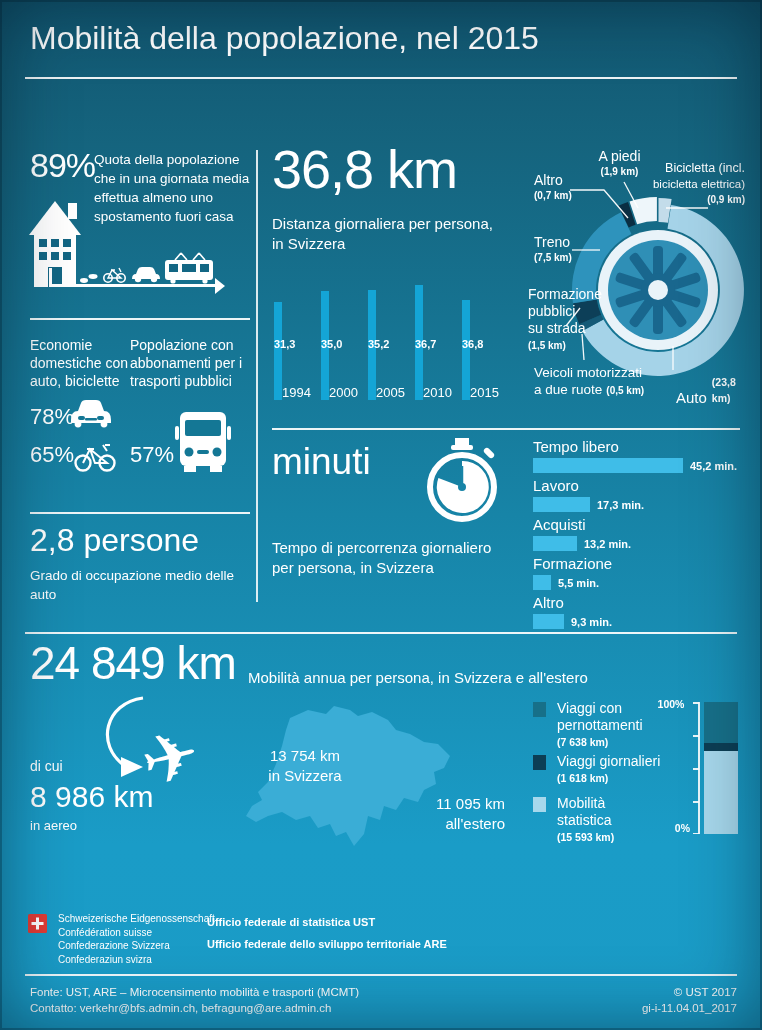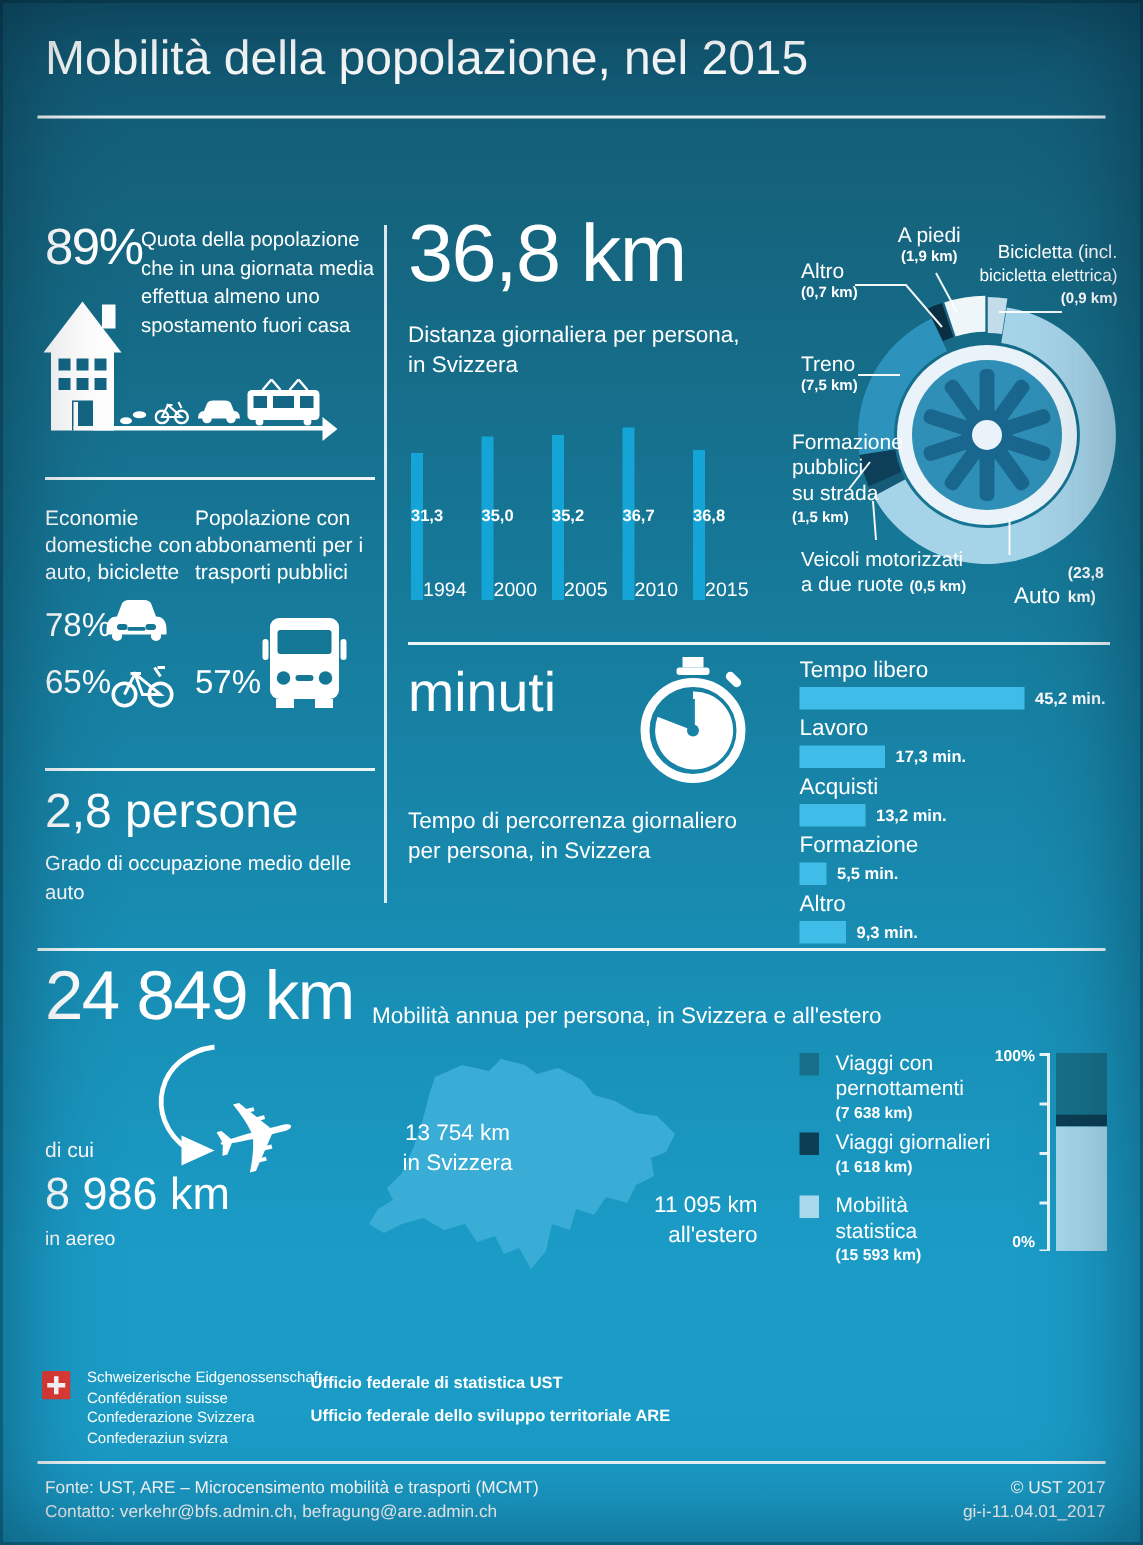--- a/index.html
+++ b/index.html
@@ -349,21 +349,21 @@
   </div>
   <div class="legend-row" style="top:795px">
     <div class="legend-swatch" style="background: rgb(167, 216, 236);"></div>
     <div>
       <div class="legend-label">Mobilità</div>
       <div class="legend-label">statistica</div>
       <div class="legend-value">(15 593 km)</div>
     </div>
   </div>
 
-  <div class="abs bold" style="left:652px;top:698px;width:38px;text-align:right;font-size:10.5px">100%</div>
+  <div class="abs bold" style="left:652px;top:698px;width:38px;text-align:center;font-size:10.5px">100%</div>
   <div class="abs bold" style="left:652px;top:822px;width:38px;text-align:right;font-size:10.5px">0%</div>
   <div class="abs" style="left:698px;top:702px;width:1.5px;height:132px;background:rgba(255,255,255,.9)"></div>
   <div class="tick" style="top:702px"></div>
   <div class="tick" style="top:735px"></div>
   <div class="tick" style="top:768px"></div>
   <div class="tick" style="top:801px"></div>
   <div class="tick" style="top:832.5px"></div>
   <div id="stacked-bar">
       <div style="height: 40.6px; background: rgb(23, 112, 137);"></div>
       <div style="height: 8.6px; background: rgb(12, 62, 84);"></div>

